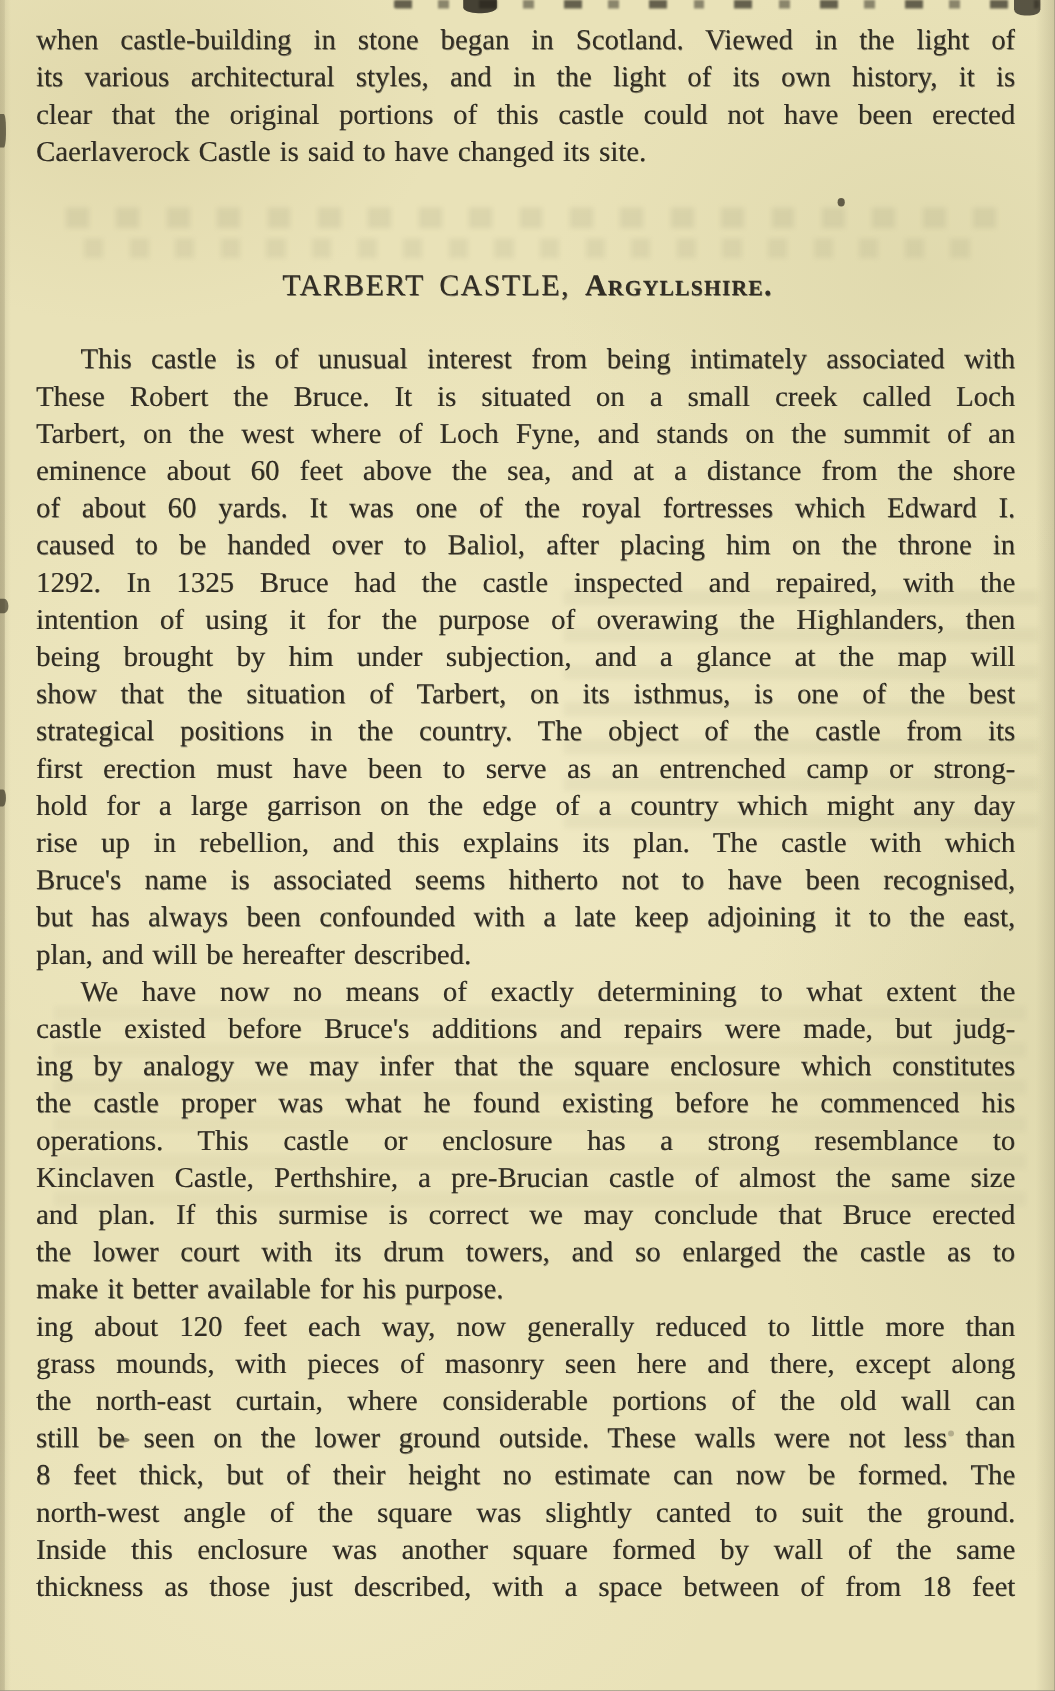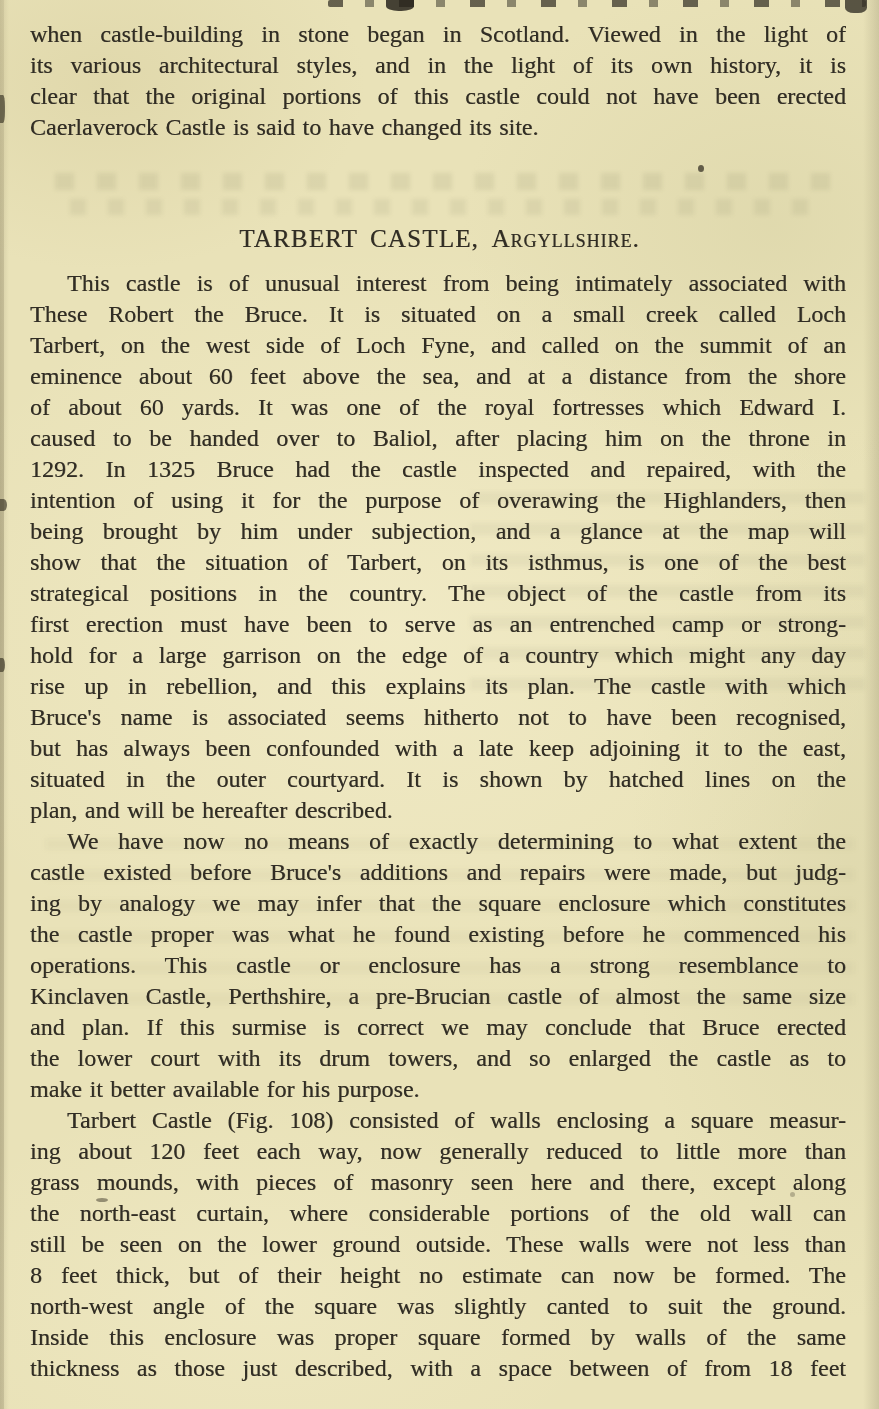--- a/index.html
+++ b/index.html
@@ -34,21 +34,21 @@
   }
   .line.indent{text-indent:37px;}
   .line.last{text-align:center;text-align-last:left;}
   .heading{
     position:absolute;top:222px;left:0;width:100%;
     text-align:center;
     font-size:25px;line-height:34px;
     letter-spacing:1.2px;word-spacing:5px;
     text-shadow:0.5px 0.4px 0.5px rgba(49,45,36,0.6);
   }
-  .heading .smallcaps{font-variant:small-caps;letter-spacing:1px;}
+  .heading .smallcaps{font-variant:small-caps;letter-spacing:1px;font-weight:bold;}
   
   .cut-strip{
     position:absolute;top:0;left:328px;width:538px;height:7px;
     background:repeating-linear-gradient(90deg,
       rgba(45,42,32,0.70) 0 15px, rgba(45,42,32,0) 15px 37px,
       rgba(45,42,32,0.50) 37px 46px, rgba(45,42,32,0) 46px 71px);
     filter:blur(0.7px);border-radius:2px;
   }
   .cut-blob-a{position:absolute;top:0;left:386px;width:28px;height:11px;background:rgba(40,36,28,0.85);border-radius:0 0 45% 45%;filter:blur(0.5px);}
   .cut-blob-b{position:absolute;top:0;left:845px;width:22px;height:13px;background:rgba(40,36,28,0.75);border-radius:0 0 40% 40%;filter:blur(0.6px);}
@@ -85,56 +85,54 @@
       <div class="line">its various architectural styles, and in the light of its own history, it is</div>
       <div class="line">clear that the original portions of this castle could not have been erected</div>
       <div class="line last">Caerlaverock Castle is said to have changed its site.</div>
     </div>
 
   <div class="heading">
     <span>TARBERT CASTLE,</span>
     <span class="smallcaps">Argyllshire.</span>
   </div>
 
-  <div id="body-block" class="textline-block" style="top:268px">
+  <div id="body-block" class="textline-block" style="top:285px">
       <div class="line indent">This castle is of unusual interest from being intimately associated with</div>
       <div class="line">These Robert the Bruce.  It is situated on a small creek called Loch</div>
-      <div class="line">Tarbert, on the west side of Loch Fyne, and called on the summit of an</div>
+      <div class="line">Tarbert, on the west where of Loch Fyne, and stands on the summit of an</div>
       <div class="line">eminence about 60 feet above the sea, and at a distance from the shore</div>
       <div class="line">of about 60 yards.  It was one of the royal fortresses which Edward I.</div>
       <div class="line">caused to be handed over to Baliol, after placing him on the throne in</div>
       <div class="line">1292.  In 1325 Bruce had the castle inspected and repaired, with the</div>
       <div class="line">intention of using it for the purpose of overawing the Highlanders, then</div>
       <div class="line">being brought by him under subjection, and a glance at the map will</div>
       <div class="line">show that the situation of Tarbert, on its isthmus, is one of the best</div>
       <div class="line">strategical positions in the country.  The object of the castle from its</div>
       <div class="line">first erection must have been to serve as an entrenched camp or strong-</div>
       <div class="line">hold for a large garrison on the edge of a country which might any day</div>
       <div class="line">rise up in rebellion, and this explains its plan.  The castle with which</div>
       <div class="line">Bruce's name is associated seems hitherto not to have been recognised,</div>
       <div class="line">but has always been confounded with a late keep adjoining it to the east,</div>
-      <div class="line">situated in the outer courtyard.  It is shown by hatched lines on the</div>
       <div class="line last">plan, and will be hereafter described.</div>
       <div class="line indent">We have now no means of exactly determining to what extent the</div>
       <div class="line">castle existed before Bruce's additions and repairs were made, but judg-</div>
       <div class="line">ing by analogy we may infer that the square enclosure which constitutes</div>
       <div class="line">the castle proper was what he found existing before he commenced his</div>
       <div class="line">operations.  This castle or enclosure has a strong resemblance to</div>
       <div class="line">Kinclaven Castle, Perthshire, a pre-Brucian castle of almost the same size</div>
       <div class="line">and plan.  If this surmise is correct we may conclude that Bruce erected</div>
       <div class="line">the lower court with its drum towers, and so enlarged the castle as to</div>
       <div class="line last">make it better available for his purpose.</div>
-      <div class="line indent">Tarbert Castle (Fig. 108) consisted of walls enclosing a square measur-</div>
       <div class="line">ing about 120 feet each way, now generally reduced to little more than</div>
       <div class="line">grass mounds, with pieces of masonry seen here and there, except along</div>
       <div class="line">the north-east curtain, where considerable portions of the old wall can</div>
       <div class="line">still be seen on the lower ground outside.  These walls were not less than</div>
       <div class="line">8 feet thick, but of their height no estimate can now be formed.  The</div>
       <div class="line">north-west angle of the square was slightly canted to suit the ground.</div>
-      <div class="line">Inside this enclosure was proper square formed by walls of the same</div>
+      <div class="line">Inside this enclosure was another square formed by wall of the same</div>
       <div class="line">thickness as those just described, with a space between of from 18 feet</div>
     </div>
 
   <div class="edge-left"></div>
   <div class="mark mk1"></div>
   <div class="mark mk2"></div>
   <div class="mark mk3"></div>
   <div class="mark speck1"></div>
   <div class="mark speck2"></div>
   <div class="mark speck3"></div>

